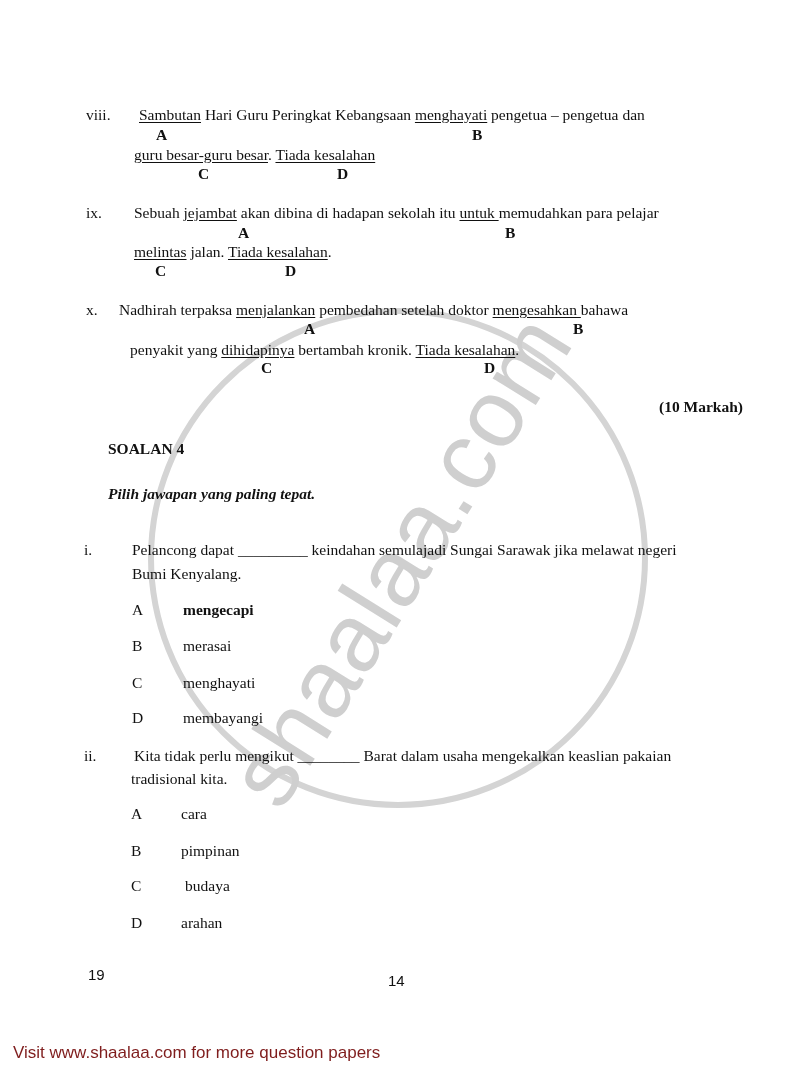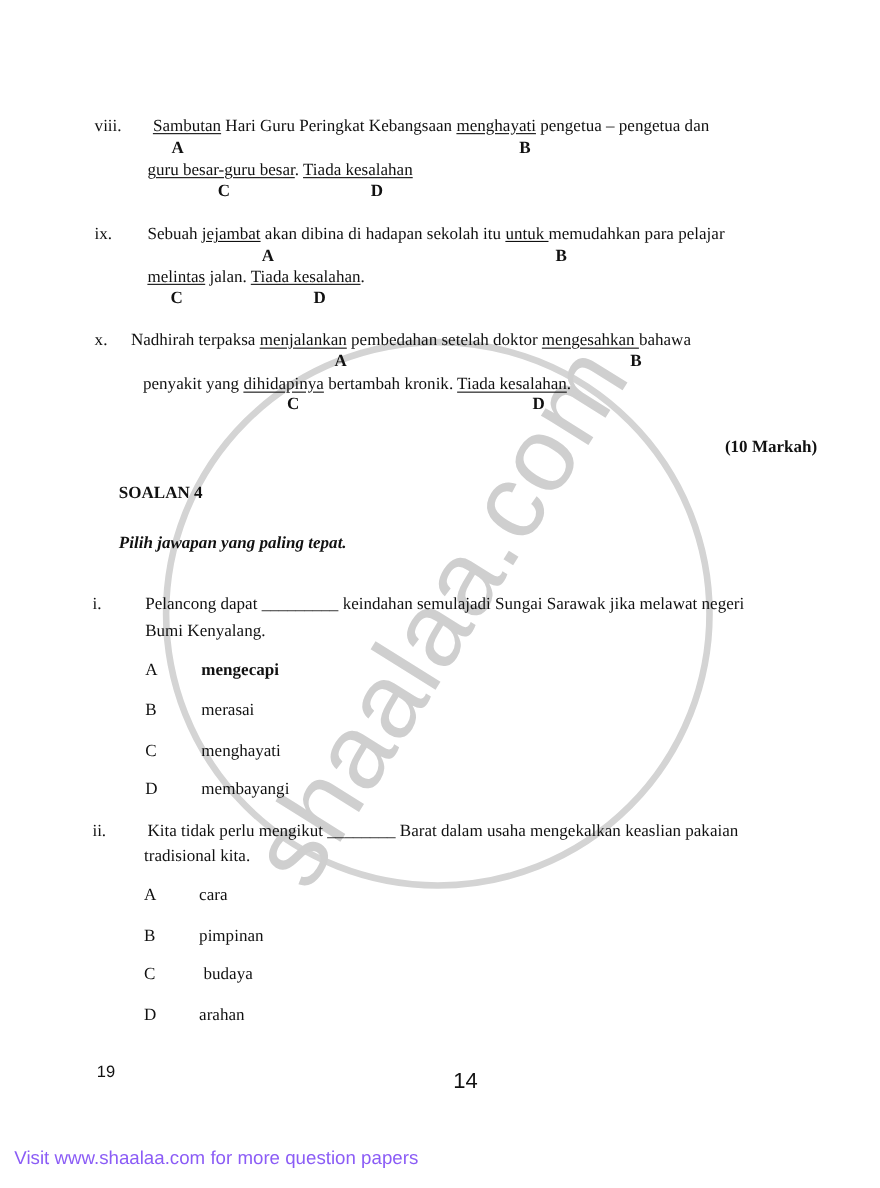--- a/index.html
+++ b/index.html
@@ -80,14 +80,14 @@
 <div class="abs t" style="left:131px;top:805px;">A</div>
 <div class="abs t" style="left:181px;top:805px;">cara</div>
 <div class="abs t" style="left:131px;top:842px;">B</div>
 <div class="abs t" style="left:181px;top:842px;">pimpinan</div>
 <div class="abs t" style="left:131px;top:877px;">C</div>
 <div class="abs t" style="left:185px;top:877px;text-align:right;">budaya</div>
 <div class="abs t" style="left:131px;top:914px;">D</div>
 <div class="abs t" style="left:181px;top:914px;text-align:right;">arahan</div>
 
 <div class="abs footer-sans" style="left:88px;top:966px;font-size:15px;">19</div>
-<div class="abs footer-sans" style="left:412px;top:972px;font-size:20px;">14</div>
-<div class="abs footer-sans" style="left:13px;top:1043px;font-size:17px;color:#8b5cf6;">Visit www.shaalaa.com for more question papers</div>
+<div class="abs footer-sans" style="left:388px;top:972px;font-size:15px;">14</div>
+<div class="abs footer-sans" style="left:13px;top:1043px;font-size:17px;color:#7f1d1d;">Visit www.shaalaa.com for more question papers</div>
 
 </body></html>

